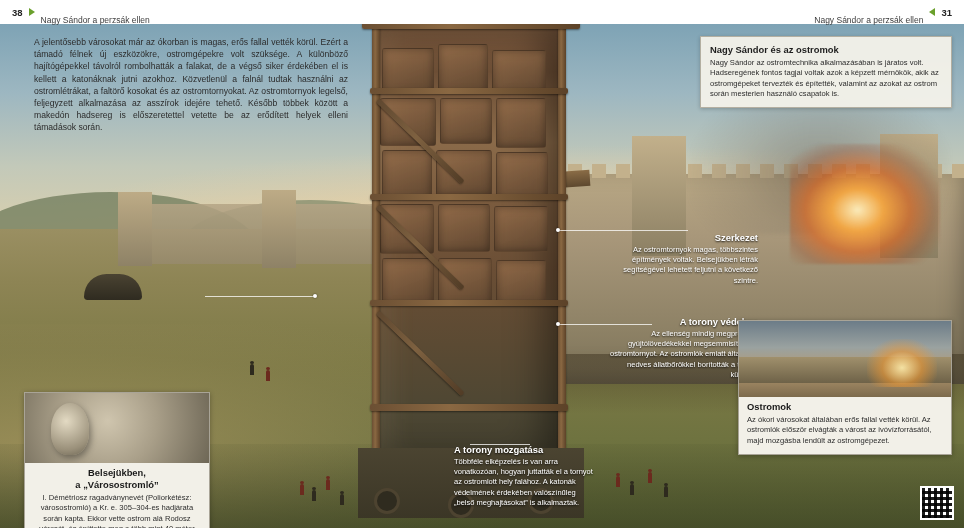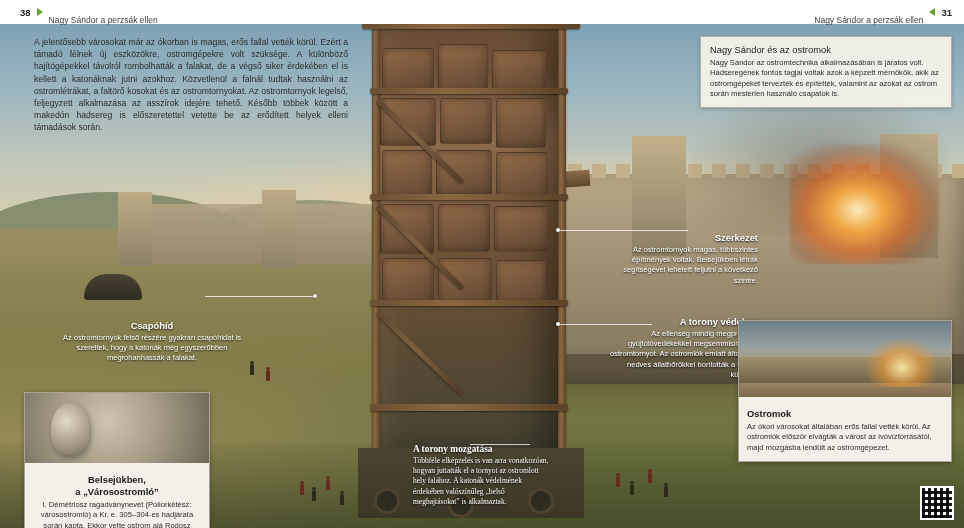--- a/index.html
+++ b/index.html
@@ -19,21 +19,21 @@
 
   
   .header {
     position: absolute; top: 0; left: 0;
     width: 964px; height: 24px;
     background: #ffffff;
     display: flex; align-items: center;
     font-size: 8.5px; color: #3c3c3c;
     z-index: 40;
   }
-  .hdr-left { display: flex; align-items: center; gap: 6px; padding-left: 20px; }
+  .hdr-left { display: flex; align-items: center; gap: 6px; padding-left: 12px; }
   .hdr-right { display: flex; align-items: center; gap: 6px; margin-left: auto; padding-right: 12px; }
   .folio { font-weight: bold; font-size: 9.5px; color: #222; }
   .tri-right {
     width: 0; height: 0;
     border-left: 6px solid #6aa02c;
     border-top: 4px solid transparent;
     border-bottom: 4px solid transparent;
   }
   .tri-left {
     width: 0; height: 0;
@@ -189,21 +189,21 @@
     position: absolute;
     background: rgba(245,243,236,.93);
     border: 1px solid rgba(120,112,92,.5);
     padding: 7px 9px;
     z-index: 32;
     box-shadow: 0 1px 4px rgba(0,0,0,.22);
   }
   .box h3 {
     margin: 0 0 3px 0;
     font-size: 9.4px;
-    font-weight: normal;
+    font-weight: bold;
     color: #1d1d1d;
   }
   .box p {
     margin: 0;
     font-size: 7.6px;
     line-height: 1.38;
     color: #2c2c2c;
   }
 
   
@@ -238,21 +238,21 @@
     border: 1px solid rgba(110,102,84,.55);
     box-shadow: 0 1px 5px rgba(0,0,0,.3);
   }
   .photo {
     width: 100%;
     display: block;
     position: relative;
     overflow: hidden;
   }
   .photo-cap {
-    padding: 11px 8px 8px 8px;
+    padding: 4px 8px 8px 8px;
   }
   .photo-cap h3 { margin: 0 0 3px 0; font-size: 9.4px; font-weight: bold; color: #1a1a1a; }
   .photo-cap p { margin: 0; font-size: 7.6px; line-height: 1.36; color: #2c2c2c; }
 
   
   .paint {
     height: 76px;
     background: linear-gradient(180deg, #6c7c88 0%, #9aa2a0 35%, #b59a72 65%, #7c6a4c 100%);
     position: relative;
   }
@@ -438,26 +438,22 @@
   <div class="cap right" style="left:598px; top:232px; width:160px;">
     <h3>Szerkezet</h3>
     <p>Az ostromtornyok magas, többszintes építmények voltak. Belsejükben létrák segítségével lehetett feljutni a következő szintre.</p>
   </div>
 
   <div class="cap right" style="left:598px; top:316px; width:160px;">
     <h3>A torony védelme</h3>
     <p>Az ellenség mindig megpróbálta gyújtólövedékekkel megsemmisíteni az ostromtornyot. Az ostromlók emiatt általában nedves állatbőrökkel borították a torony külsejét.</p>
   </div>
 
-  <div class="cap" style="left:62px; top:320px; width:180px; text-align:center;">
-    <h3>Csapóhíd</h3>
-    <p>Az ostromtornyok felső részére gyakran csapóhidat is szereltek, hogy a katonák még egyszerűbben megrohanhassák a falakat.</p>
-  </div>
-
-  <div class="cap" style="left:413px; top:444px; width:140px;font-family:Liberation Serif, serif;">
+
+  <div class="cap" style="left:454px; top:444px; width:140px;">
     <h3>A torony mozgatása</h3>
     <p>Többféle elképzelés is van arra vonatkozóan, hogyan juttatták el a tornyot az ostromlott hely falához. A katonák védelmének érdekében valószínűleg „belső meghajtásokat” is alkalmaztak.</p>
   </div>
 
   <div class="photo-box" style="left:24px; top:392px; width:186px;">
     <div class="photo bust"></div>
     <div class="photo-cap" style="text-align:center;">
       <h3>Belsejükben,</h3>
       <h3 style="margin-top:-2px;">a „Városostromló”</h3>
       <p>I. Démétriosz ragadványnevét (Poliorkétész: városostromló) a Kr. e. 305–304-es hadjárata során kapta. Ekkor vette ostrom alá Rodosz városát, és építtette meg a több mint 40 méter magas ostromtornyot, a Helepoliszt.</p>

